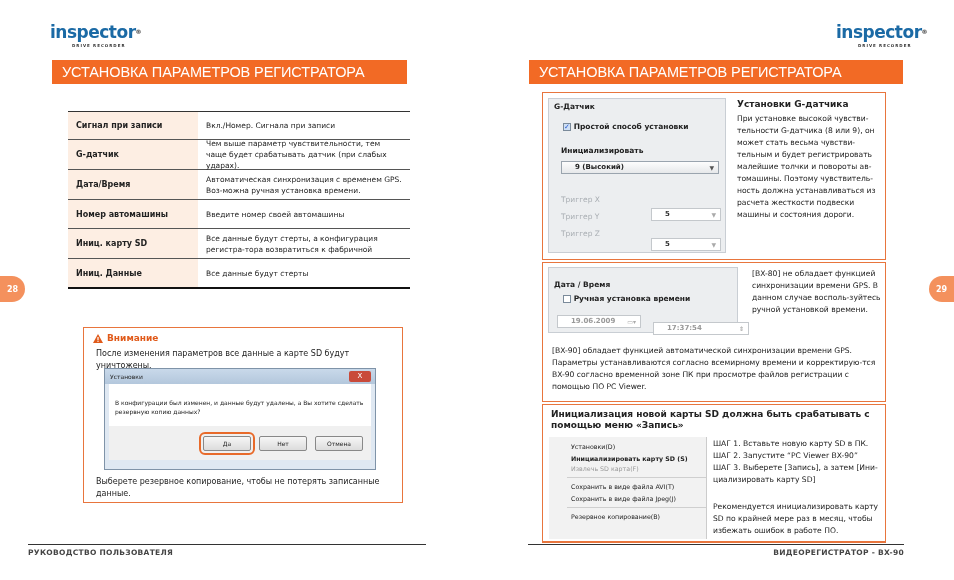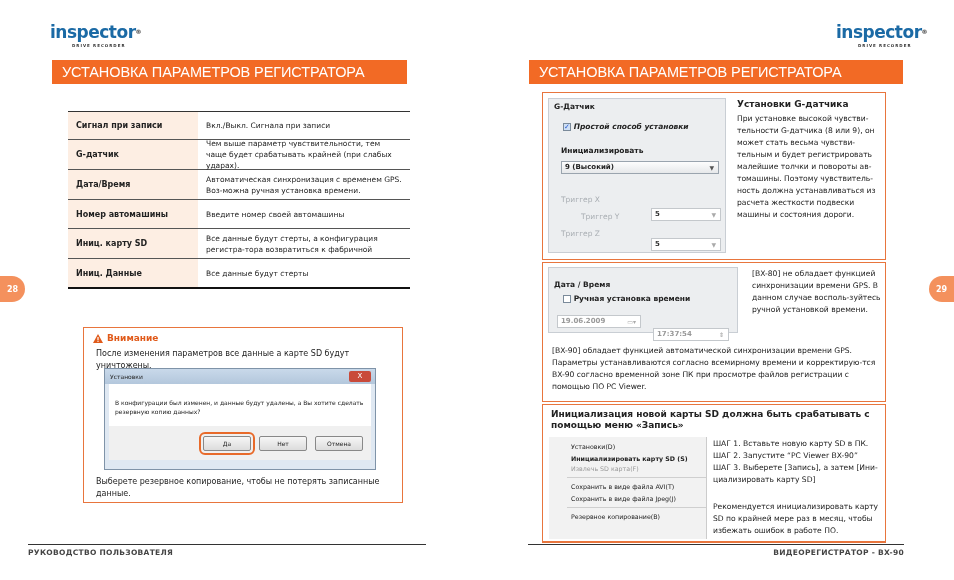--- a/index.html
+++ b/index.html
@@ -25,21 +25,21 @@
   .dlg-btns { display: flex; justify-content: flex-end; gap: 8px; padding: 10px 8px 0 0; background: #f0f0f0; margin: 0 4px; height: 34px; }
   .dlg-btn { width: 48px; height: 15px; border: 1px solid #888; background: linear-gradient(#f6f6f6, #dcdcdc); font-size: 6px; text-align: center; line-height: 13px; border-radius: 2px; }
   .dlg-btn.focus { outline: 2px solid #e86a2a; outline-offset: 2px; }
   .footer-line { height: 1px; background: #333; }
   .footer-text { font-size: 7.5px; font-weight: bold; color: #444; letter-spacing: 0.3px; }
   .framebox { border: 1.5px solid #e8753d; }
   .panel { background: #eceef0; border: 1px solid #c9ced4; }
   .grp-title { font-size: 7.5px; font-weight: bold; color: #222; }
   .chk { width: 8px; height: 8px; border: 1px solid #7a8a9a; background: #fff; display: inline-block; vertical-align: middle; font-size: 7px; line-height: 7px; text-align: center; color: #2a5bd0; }
   .chk.on { background: #cfe0f5; }
-  .select { background: linear-gradient(#fdfdfd, #e6e8ea); border: 1px solid #9aa4ae; font-size: 7px; font-weight: bold; height: 13px; line-height: 11px; padding-left: 3px; position: relative; }
+  .select { background: linear-gradient(#fdfdfd, #e6e8ea); border: 1px solid #9aa4ae; font-size: 7px; font-weight: bold; height: 13px; line-height: 11px; padding-left: 13px; position: relative; }
   .select .arr { position: absolute; right: 4px; top: 0; font-size: 6px; color: #555; }
   .select.dis { color: #333; font-weight: bold; background: #fff; border-color: #c4c8cc; }
   .select.dis .arr { color: #aaa; }
   .dim-label { font-size: 7.5px; color: #a8adb2; }
   .side-title { font-weight: bold; font-size: 9px; }
   .side-text { font-size: 7.6px; line-height: 12px; }
   .menu { background: #f2f2f2; border-right: 1px solid #ccc; }
   .menu-item { font-size: 6.3px; padding-left: 22px; height: 10px; line-height: 10px; }
   .menu-item.bold { font-weight: bold; }
   .menu-item.dim { color: #999; }
@@ -51,25 +51,25 @@
 <div class="abs logo" style="left:50px;top:24px;">
   <span>inspector</span><span class="reg">®</span>
   <div class="logo-sub" style="margin-left:22px;margin-top:-2px;">DRIVE RECORDER</div>
 </div>
 
 <div class="abs banner" style="left:52px;top:60px;width:355px;">УСТАНОВКА ПАРАМЕТРОВ РЕГИСТРАТОРА</div>
 
 <div class="abs table" style="left:68px;top:111px;width:342px;">
   <div class="trow" style="height:28px;">
     <div class="tcell-label">Сигнал при записи</div>
-    <div class="tcell-desc">Вкл./Выкл. Сигнала при записи</div>
+    <div class="tcell-desc">Вкл./Номер. Сигнала при записи</div>
   </div>
   <div class="trow" style="height:30px;">
     <div class="tcell-label">G-датчик</div>
-    <div class="tcell-desc">Чем выше параметр чувствительности, тем чаще будет срабатывать крайней (при слабых ударах).</div>
+    <div class="tcell-desc">Чем выше параметр чувствительности, тем чаще будет срабатывать датчик (при слабых ударах).</div>
   </div>
   <div class="trow" style="height:30px;">
     <div class="tcell-label">Дата/Время</div>
     <div class="tcell-desc">Автоматическая синхронизация с временем GPS. Воз-можна ручная установка времени.</div>
   </div>
   <div class="trow" style="height:29px;">
     <div class="tcell-label">Номер автомашины</div>
     <div class="tcell-desc">Введите номер своей автомашины</div>
   </div>
   <div class="trow" style="height:30px;">
@@ -117,34 +117,34 @@
 <div class="abs logo" style="left:836px;top:24px;">
   <span>inspector</span><span class="reg">®</span>
   <div class="logo-sub" style="margin-left:22px;margin-top:-2px;">DRIVE RECORDER</div>
 </div>
 
 <div class="abs banner" style="left:529px;top:60px;width:374px;">УСТАНОВКА ПАРАМЕТРОВ РЕГИСТРАТОРА</div>
 
 <div class="abs framebox" style="left:542px;top:92px;width:344px;height:168px;">
   <div class="abs panel" style="left:5px;top:5px;width:178px;height:155px;">
     <div class="abs grp-title" style="left:5px;top:3px;">G-Датчик</div>
-    <div class="abs" style="left:14px;top:23px;font-size:7.5px;font-weight:bold;font-style:italic;">
+    <div class="abs" style="left:14px;top:23px;font-size:7.5px;font-weight:bold;">
       <span class="chk on">✓</span>
       <span>Простой способ установки</span>
     </div>
     <div class="abs" style="left:12px;top:47px;font-size:7.5px;font-weight:bold;">Инициализировать</div>
     <div class="abs select" style="left:12px;top:62px;width:158px;">
       <span>9 (Высокий)</span>
       <span class="arr">▼</span>
     </div>
     <div class="abs dim-label" style="left:12px;top:96px;">Триггер X</div>
     <div class="abs select dis" style="left:102px;top:96px;width:70px;">
       <span>5</span><span class="arr">▼</span>
     </div>
-    <div class="abs dim-label" style="left:12px;top:113px;margin-left:20px;">Триггер Y</div>
+    <div class="abs dim-label" style="left:12px;top:113px;">Триггер Y</div>
     <div class="abs select dis" style="left:102px;top:113px;width:70px;">
       <span>5</span><span class="arr">▼</span>
     </div>
     <div class="abs dim-label" style="left:12px;top:130px;">Триггер Z</div>
     <div class="abs select dis" style="left:102px;top:130px;width:70px;">
       <span>5</span><span class="arr">▼</span>
     </div>
   </div>
   <div class="abs side-title" style="left:194px;top:6px;">Установки G-датчика</div>
   <div class="abs side-text" style="left:194px;top:20px;width:146px;">При установке высокой чувстви-тельности G-датчика (8 или 9), он может стать весьма чувстви-тельным и будет регистрировать малейшие толчки и повороты ав-томашины. Поэтому чувствитель-ность должна устанавливаться из расчета жесткости подвески машины и состояния дороги.</div>
@@ -153,21 +153,21 @@
 <div class="abs framebox" style="left:542px;top:262px;width:344px;height:140px;">
   <div class="abs panel" style="left:5px;top:4px;width:190px;height:66px;">
     <div class="abs grp-title" style="left:5px;top:12px;">Дата / Время</div>
     <div class="abs" style="left:14px;top:26px;font-size:7.5px;font-weight:bold;">
       <span class="chk"></span>
       <span>Ручная установка времени</span>
     </div>
     <div class="abs select dis" style="left:8px;top:47px;width:84px;color:#999;font-weight:bold;">
       <span>19.06.2009</span><span class="arr">▭▾</span>
     </div>
-    <div class="abs select dis" style="left:104px;top:47px;width:76px;color:#999;font-weight:bold;">
+    <div class="abs select dis" style="left:104px;top:41px;width:96px;color:#999;font-weight:bold;">
       <span>17:37:54</span><span class="arr">⇕</span>
     </div>
   </div>
   <div class="abs side-text" style="left:209px;top:5px;width:132px;">[BX-80] не обладает функцией синхронизации времени GPS. В данном случае восполь-зуйтесь ручной установкой времени.</div>
   <div class="abs side-text" style="left:9px;top:82px;width:330px;">[BX-90] обладает функцией автоматической синхронизации времени GPS. Параметры устанавливаются согласно всемирному времени и корректирую-тся BX-90 согласно временной зоне ПК при просмотре файлов регистрации с помощью ПО PC Viewer.</div>
 </div>
 
 <div class="abs framebox" style="left:542px;top:404px;width:344px;height:139px;border-bottom-width:2px;">
   <div class="abs" style="left:8px;top:4px;width:330px;font-weight:bold;font-size:9px;line-height:11px;">Инициализация новой карты SD должна быть срабатывать с помощью меню «Запись»</div>
   <div class="abs menu" style="left:6px;top:32px;width:158px;height:102px;padding-top:5px;">

